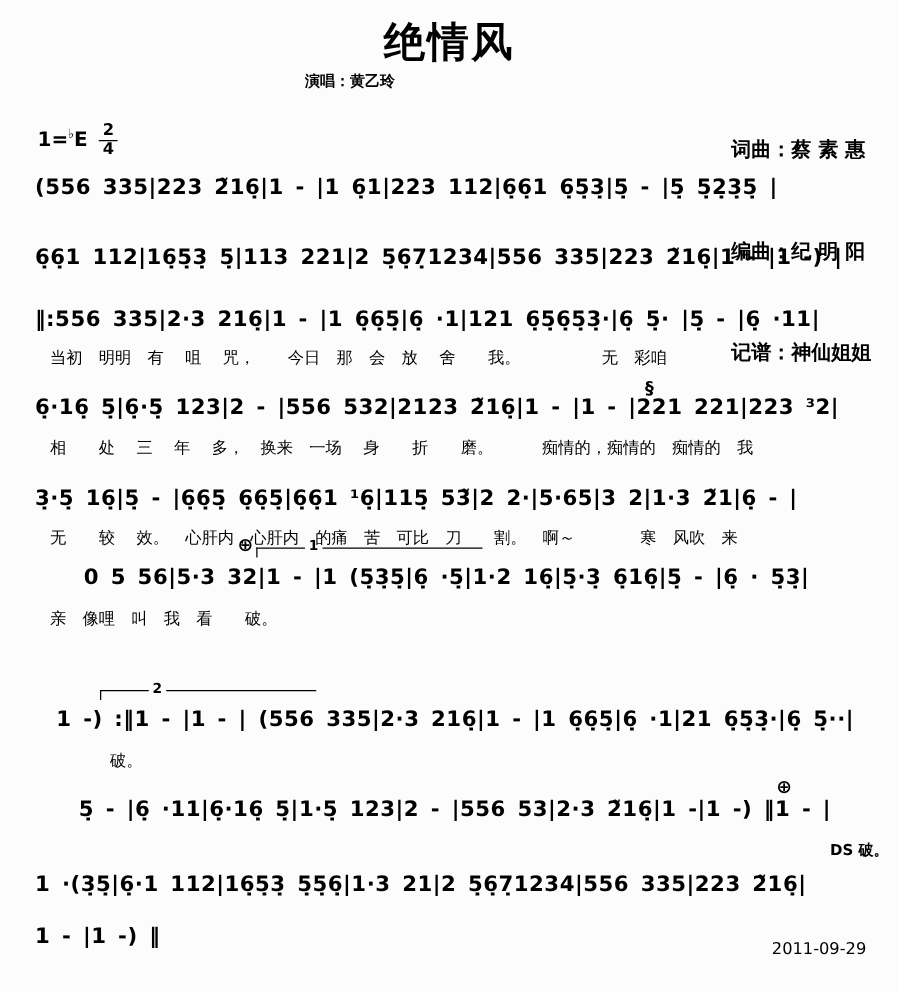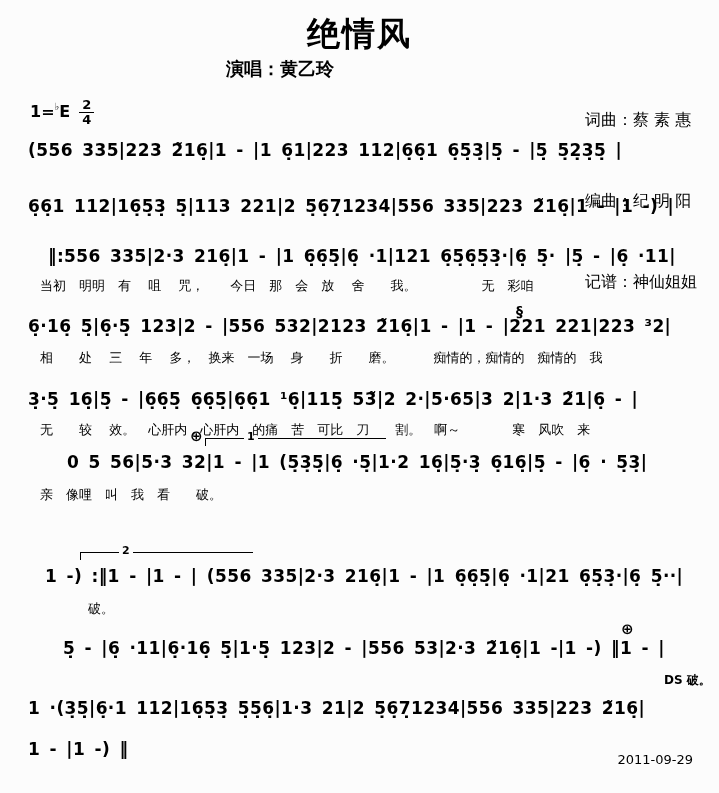--- a/index.html
+++ b/index.html
@@ -1,23 +1,23 @@
 <!DOCTYPE html>
 <html><head>
 <meta charset="utf-8">
 <style>
   html,body{margin:0;padding:0;background:#fcfcfc;}
   .page{position:relative;width:719px;height:793px;background:#fcfcfc;overflow:hidden;
         font-family:"DejaVu Sans", sans-serif;color:#000;}
   .title{position:absolute;top:12px;left:0;width:719px;text-align:center;
          font-size:33px;font-weight:bold;letter-spacing:2px;}
   .subtitle{position:absolute;top:57px;left:0;width:560px;text-align:center;
-            font-size:18px;font-weight:bold;}
+            font-size:12px;font-weight:bold;}
   .credits{position:absolute;top:52px;right:22px;text-align:left;
-           font-size:16px;font-weight:normal;line-height:27px;white-space:pre;}
+           font-size:16px;font-weight:bold;line-height:27px;white-space:pre;}
   .keysig{position:absolute;top:98px;left:30px;font-size:16px;font-weight:bold;}
   .keysig sup{font-size:10px;vertical-align:super;}
   .meter{display:inline-block;vertical-align:middle;margin-left:9px;text-align:center;
          font-size:13px;line-height:1.05;font-weight:bold;}
   .meter .num{display:block;border-bottom:1.5px solid #000;padding:0 3px;}
   .meter .den{display:block;padding:0 3px;}
   .notes{position:absolute;left:28px;font-weight:bold;font-size:17px;white-space:pre;
          word-spacing:3px;letter-spacing:.4px;}
   .lyrics{position:absolute;left:40px;font-size:13px;white-space:pre;}
   .mark{position:absolute;font-weight:bold;}
@@ -52,21 +52,21 @@
     <span class="vlabel">1</span>
   </div>
   <div class="volta" style="top:552px;left:80px;width:172px;">
     <span class="vlabel">2</span>
   </div>
   <div class="mark coda" style="top:620px;left:621px;">⊕</div>
   <div class="ds" style="top:672px;left:664px;">DS 破。</div>
 
   <div class="notes" style="top:140px;">(556 335|223 2̃16̣|1 - |1 6̣1|223 112|6̣6̣1 6̣5̣3̣|5̣ - |5̣ 5̣2̣3̣5̣ |</div>
   <div class="notes" style="top:196px;">6̣6̣1 112|16̣5̣3̣ 5̣|113 221|2 5̣6̣7̣1234|556 335|223 2̃16̣|1 - |1 -) |</div>
-  <div class="notes" style="top:246px;margin-left:20px;">‖:556 335|2·3 216̣|1 - |1 6̣6̣5̣|6̣ ·1|121 6̣5̣6̣5̣3̣·|6̣ 5̣· |5̣ - |6̣ ·11|</div>
+  <div class="notes" style="top:246px;">‖:556 335|2·3 216̣|1 - |1 6̣6̣5̣|6̣ ·1|121 6̣5̣6̣5̣3̣·|6̣ 5̣· |5̣ - |6̣ ·11|</div>
   <div class="lyrics" style="top:277px;">当初　明明　有　 咀　 咒，　　今日　那　会　放　 舍　　我。　　　　　无　彩咱</div>
   <div class="notes" style="top:316px;">6̣·16̣ 5̣|6̣·5̣ 123|2 - |556 532|2123 2̃16̣|1 - |1 - |221 221|223 ³2|</div>
   <div class="lyrics" style="top:349px;">相　　处　 三　 年　 多，　换来　一场　 身　　折　　磨。　　　痴情的，痴情的　痴情的　我</div>
   <div class="notes" style="top:389px;">3̣·5̣ 16̣|5̣ - |6̣6̣5̣ 6̣6̣5̣|6̣6̣1 ¹6̣|115̣ 53̃|2 2·|5·65|3 2|1·3 2̃1|6̣ - |</div>
   <div class="lyrics" style="top:421px;">无　　较　 效。　心肝内，心肝内　的痛　苦　可比　刀　　割。　啊～　　　　寒　风吹　来</div>
   <div class="notes" style="top:452px;margin-left:39px;">0 5 56|5·3 32|1 - |1 (5̣3̣5̣|6̣ ·5̣|1·2 16̣|5̣·3̣ 6̣16̣|5̣ - |6̣ · 5̣3̣|</div>
   <div class="lyrics" style="top:486px;">亲　像哩　叫　我　看　　破。</div>
   <div class="notes" style="top:566px;left:45px;">1 -) :‖1 - |1 - | (556 335|2·3 216̣|1 - |1 6̣6̣5̣|6̣ ·1|21 6̣5̣3̣·|6̣ 5̣··|</div>
   <div class="lyrics" style="top:600px;left:88px;">破。</div>
   <div class="notes" style="top:638px;margin-left:35px;">5̣ - |6̣ ·11|6̣·16̣ 5̣|1·5̣ 123|2 - |556 53|2·3 2̃16̣|1 -|1 -) ‖1 - |</div>

